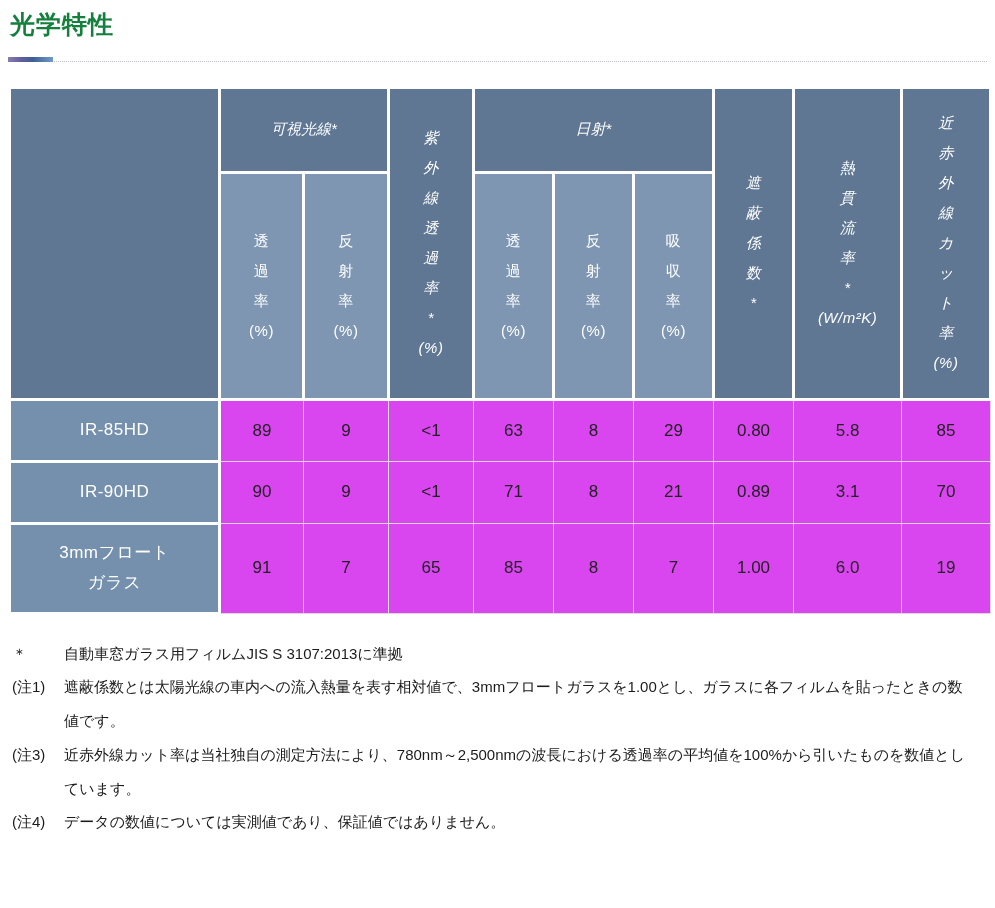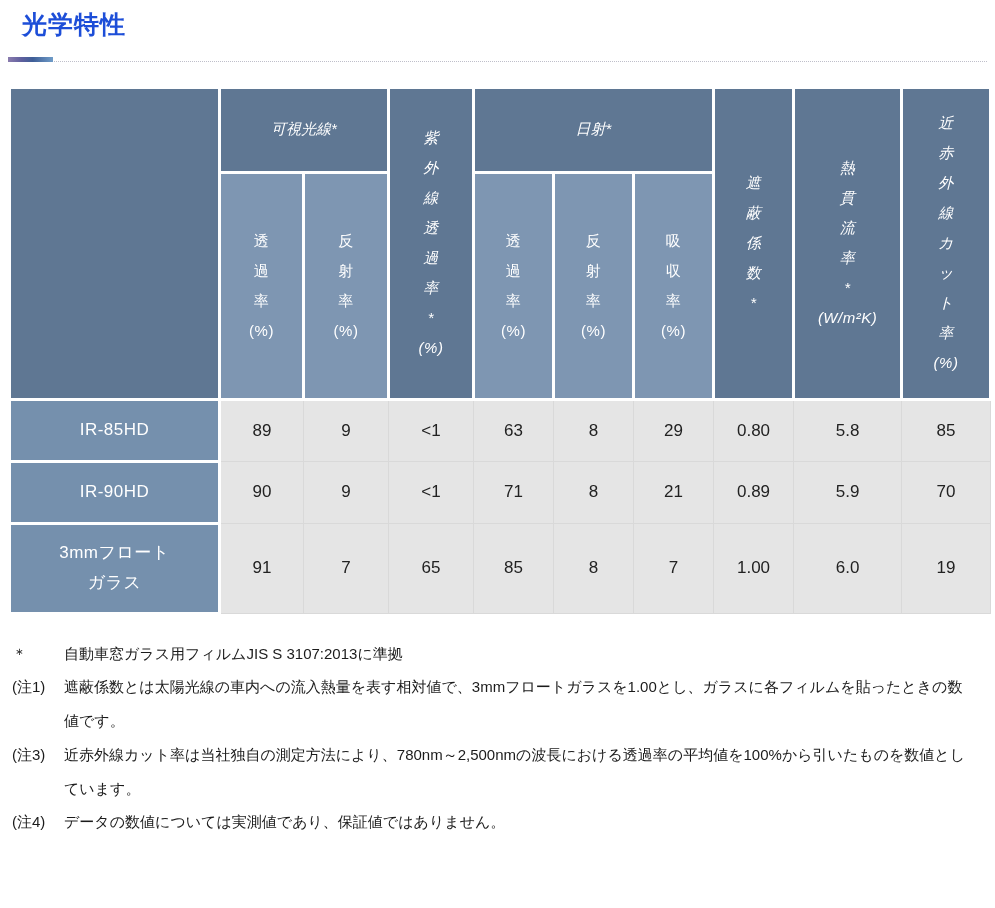--- a/index.html
+++ b/index.html
@@ -12,25 +12,25 @@
     font-family: "Liberation Sans", "DejaVu Sans", sans-serif;
     color: #1b1b1b;
   }
   .page {
     width: 995px;
     height: 908px;
     box-sizing: border-box;
     padding: 8px 8px 0 8px;
   }
   .page-title {
-    margin: 0 0 0 14px;
+    margin: 0 0 0 2px;
     font-size: 25px;
     font-weight: bold;
     line-height: 1.3;
-    color: #1d4ed8;
+    color: #15803d;
     letter-spacing: 1px;
   }
   .divider {
     position: relative;
     height: 5px;
     margin-top: 15px;
     border-bottom: 1px dotted #bfbfca;
   }
   .divider-accent {
     position: absolute;
@@ -77,21 +77,21 @@
     line-height: 30px;
     font-size: 15px;
     letter-spacing: 0.5px;
   }
   .pre { white-space: pre-line; }
   tr.hrow-top { height: 85px; font-style: italic; }
   tr.hrow-sub { height: 227px; }
   tr.drow { height: 62px; }
   tr.drow-tall { height: 90px; }
   td.cell {
-    background: #e5e5e5;
+    background: #d946ef;
     border: 1px solid #d9d9d9;
     font-size: 17px;
     color: #222222;
   }
   .row-label .pre { line-height: 30px; }
   
   .notes {
     margin-top: 22px;
     padding: 0 14px 0 2px;
   }
@@ -206,21 +206,21 @@
       </tr>
       <tr class="drow">
         <th class="row-label"><span class="pre">IR-90HD</span></th>
         <td class="cell">90</td>
         <td class="cell">9</td>
         <td class="cell">&lt;1</td>
         <td class="cell">71</td>
         <td class="cell">8</td>
         <td class="cell">21</td>
         <td class="cell">0.89</td>
-        <td class="cell">5.9</td>
+        <td class="cell">3.1</td>
         <td class="cell">70</td>
       </tr>
       <tr class="drow-tall">
         <th class="row-label"><span class="pre">3mmフロート
 ガラス</span></th>
         <td class="cell">91</td>
         <td class="cell">7</td>
         <td class="cell">65</td>
         <td class="cell">85</td>
         <td class="cell">8</td>

